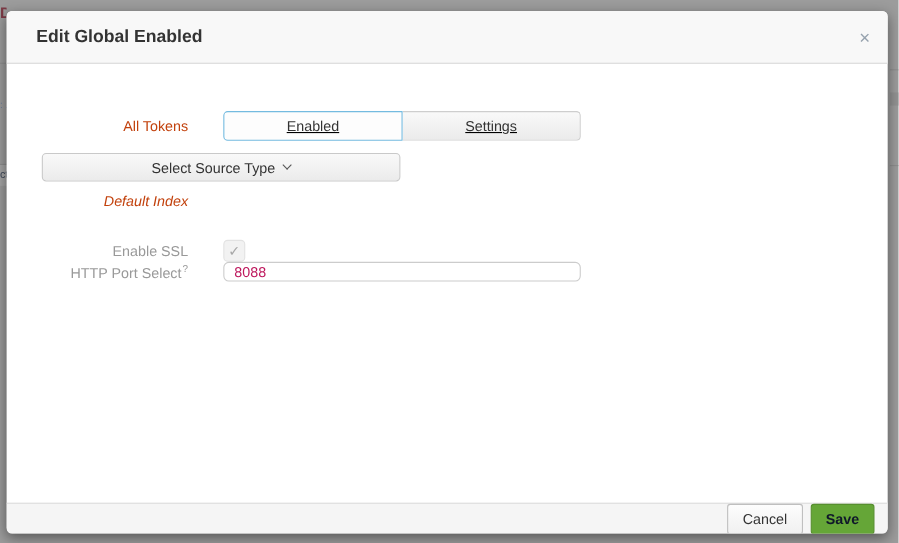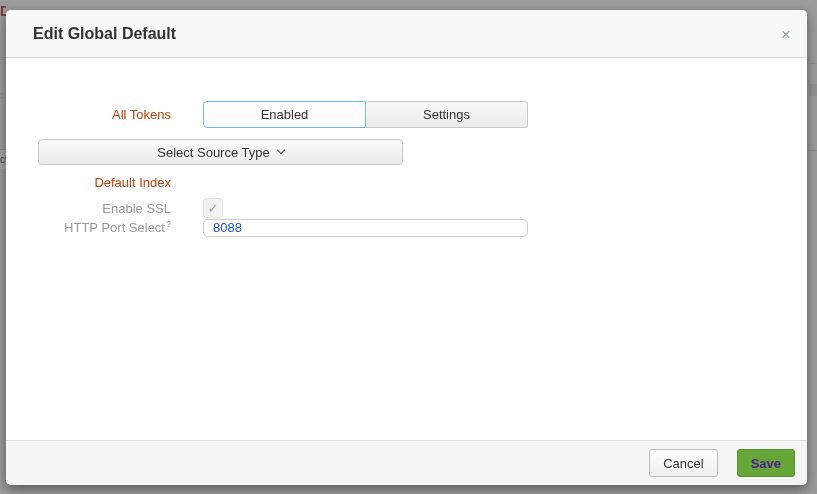--- a/index.html
+++ b/index.html
@@ -27,76 +27,76 @@
   .modal-title { font-size:16px; font-weight:600; color:#333; }
   .modal-close { position:absolute; right:16px; top:0; height:48px; display:flex; align-items:center;
                  color:#96a2ae; font-size:17px; cursor:pointer; line-height:1; }
 
   .modal-body { padding-top:43px; }
   .form-row { display:flex; align-items:center; margin-left:0; }
   .row-label { width:165px; text-align:right; font-size:13px; color:#c2410c; flex:none; }
   .row-label.disabled { color:#999; }
   .row-control { margin-left:32px; width:325px; flex:none; }
   .mb11 { margin-bottom:11px; }  .mb10 { margin-bottom:10px; }
-  .mb12 { margin-bottom:8px; }  .mb16 { margin-bottom:0; }
+  .mb12 { margin-bottom:28px;font-style:italic; }  .mb16 { margin-bottom:0; }
 
   
-  .segmented { display:flex; width:325px; height:27px; }
+  .segmented { display:flex; width:325px; height:27px;text-decoration:underline; }
   .seg-btn { flex:1; display:flex; align-items:center; justify-content:center;
              font-size:13px; color:#333; cursor:pointer;
              background:linear-gradient(#f9f9f9,#ebebeb); border:1px solid #c9c9c9; }
   .seg-btn.active { background:#fdfdfd; border:1px solid #74bbe0; border-radius:4px 0 0 4px; z-index:2; }
   .seg-btn.inactive { border-left:none; border-radius:0 4px 4px 0; }
 
   
-  .dropdown { width:365px; height:26px; display:flex; align-items:center; justify-content:center;
+  .dropdown { width:326px; height:26px; display:flex; align-items:center; justify-content:center;
               background:linear-gradient(#f9f9f9,#ebebeb); border:1px solid #c9c9c9; border-radius:4px;
               font-size:13px; color:#333; cursor:pointer; }
   .chevron { display:inline-block; width:6px; height:6px; border:solid #555; border-width:0 1.5px 1.5px 0;
              transform:rotate(45deg); margin-left:8px; margin-top:-4px; }
 
   
   .checkbox { width:20px; height:20px; background:#f2f2f2; border:1px solid #e2e2e2; border-radius:4px;
               display:flex; align-items:center; justify-content:center;
               color:#a8a8a8; font-size:13px; }
 
   
   .text-input { width:325px; height:18px; border:1px solid #ccc; border-radius:5px;
-                padding:0 9px; font-size:13px; color:#1d4ed8; background:#fff;
+                padding:0 9px; font-size:13px; color:#be185d; background:#fff;
                 font-family:"Liberation Sans", sans-serif; outline:none; }
   .help-sup { font-size:9px; color:#999; vertical-align:super; margin-left:1px; }
 
   
-  .modal-footer { position:absolute; left:0; right:0; bottom:0; height:45px;
+  .modal-footer { position:absolute; left:0; right:0; bottom:0; height:28px;
                   background:#f5f5f5; border-top:1px solid #ddd;
                   display:flex; align-items:center; justify-content:flex-end;
-                  padding-right:12px; gap:19px; }
+                  padding-right:12px; gap:7px; }
   .btn { height:28px; padding:0 13px; font-size:13px; border-radius:3px; cursor:pointer;
          display:flex; align-items:center; font-family:"Liberation Sans", sans-serif; }
   .btn-cancel { background:linear-gradient(#fdfdfd,#f0f0f0); border:1px solid #bfbfbf; color:#333; }
-  .btn-save { background:#65a637; border:1px solid #578f2f; color:#4c1d95; font-weight:bold; }
+  .btn-save { background:#65a637; border:1px solid #578f2f; color:#0f172a; font-weight:bold; }
 </style>
 </head>
 <body>
 
 <div class="stage">
 
   <div class="frag frag-topleft">DI</div>
   <div class="frag frag-leftmid">: .</div>
   <div class="bg-band-left">cti</div>
   <div class="bg-line bg-line-l1"></div>
   <div class="bg-line bg-line-r1"></div>
   <div class="bg-line bg-line-l2"></div>
   <div class="bg-line bg-line-r2"></div>
   <div class="bg-patch-right"></div>
 
   <div class="modal">
 
     <div class="modal-header">
-      <div class="modal-title">Edit Global Default</div>
+      <div class="modal-title">Edit Global Enabled</div>
       <div class="modal-close">×</div>
     </div>
 
     <div class="modal-body">
 
       <div class="form-row mb11">
         <div class="row-label">All Tokens</div>
         <div class="row-control">
           <div class="segmented">
             <div class="seg-btn active">Enabled</div>

